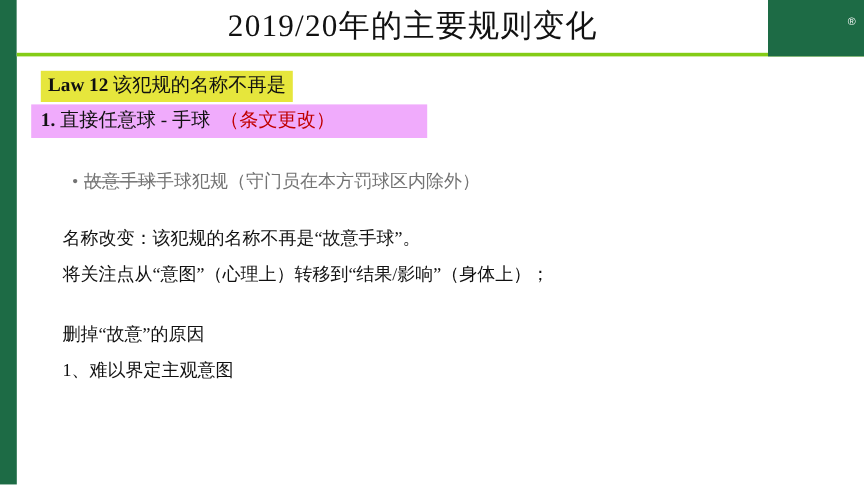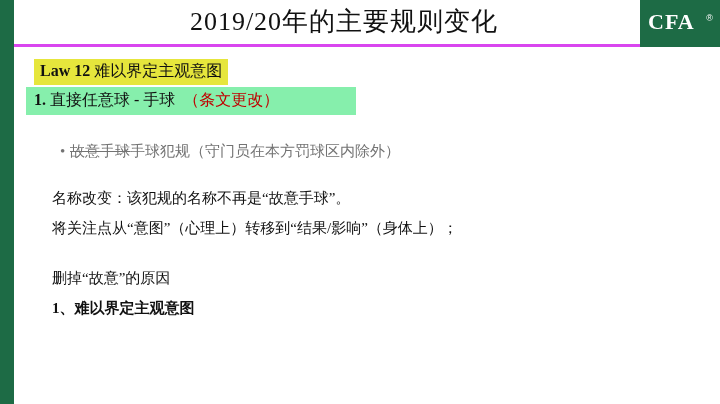--- a/index.html
+++ b/index.html
@@ -25,21 +25,21 @@
     background: #1d6b45;
   }
   
   .header {
     position: absolute;
     left: 14px;
     top: 0;
     width: 706px;
     height: 47px;
     background: #ffffff;
-    border-bottom: 3px solid #d946ef;
+    border-bottom: 3px solid #84cc16;
     box-sizing: border-box;
   }
   .header-title {
     position: absolute;
     left: 0;
     top: 4px;
     width: 660px;
     text-align: center;
     font-size: 26px;
     color: #111111;
@@ -94,21 +94,21 @@
   }
   .law-line .law-label {
     font-weight: bold;
     margin-top: 42px;
   }
   .sub-line {
     position: absolute;
     left: 12px;
     top: 40px;
     width: 330px;
-    background: #86efac;
+    background: #f0abfc;
     padding: 3px 6px 4px 8px;
     font-size: 16px;
     color: #111111;
     white-space: nowrap;
     box-sizing: border-box;
   }
   .sub-line .num {
     font-weight: bold;
   }
   .sub-line .red {
@@ -143,42 +143,41 @@
   .para {
     position: absolute;
     left: 38px;
     font-size: 15px;
     color: #111111;
     white-space: nowrap;
   }
   .p1 { top: 142px; }
   .p2 { top: 172px; }
   .p3 { top: 222px; }
-  .p4 { top: 252px; font-weight: bold; }
+  .p4 { top: 252px; }
   .p5 { top: 282px; }
 </style>
 </head>
 <body>
 
 <div class="slide">
 
   <div class="left-bar"></div>
 
   <div class="header">
     <div class="header-title">2019/20年的主要规则变化</div>
     <div class="logo">
-      <span class="logo-text">CFA</span>
       <span class="logo-reg">®</span>
     </div>
   </div>
 
   <div class="content">
 
     <div class="law-line">
-      <span class="law-label">Law 12</span><span>&nbsp;</span><span>难以界定主观意图</span>
+      <span class="law-label">Law 12</span><span>&nbsp;</span><span>该犯规的名称不再是</span>
     </div>
 
     <div class="sub-line">
       <span class="num">1.</span><span>&nbsp;</span><span>直接任意球 - 手球</span><span>&nbsp;&nbsp;</span><span class="red">（条文更改）</span>
     </div>
 
 
     <div class="bullet2">
       <span class="dot">•</span><span class="strike">故意手球</span><span>手球犯规（守门员在本方罚球区内除外）</span>
     </div>

